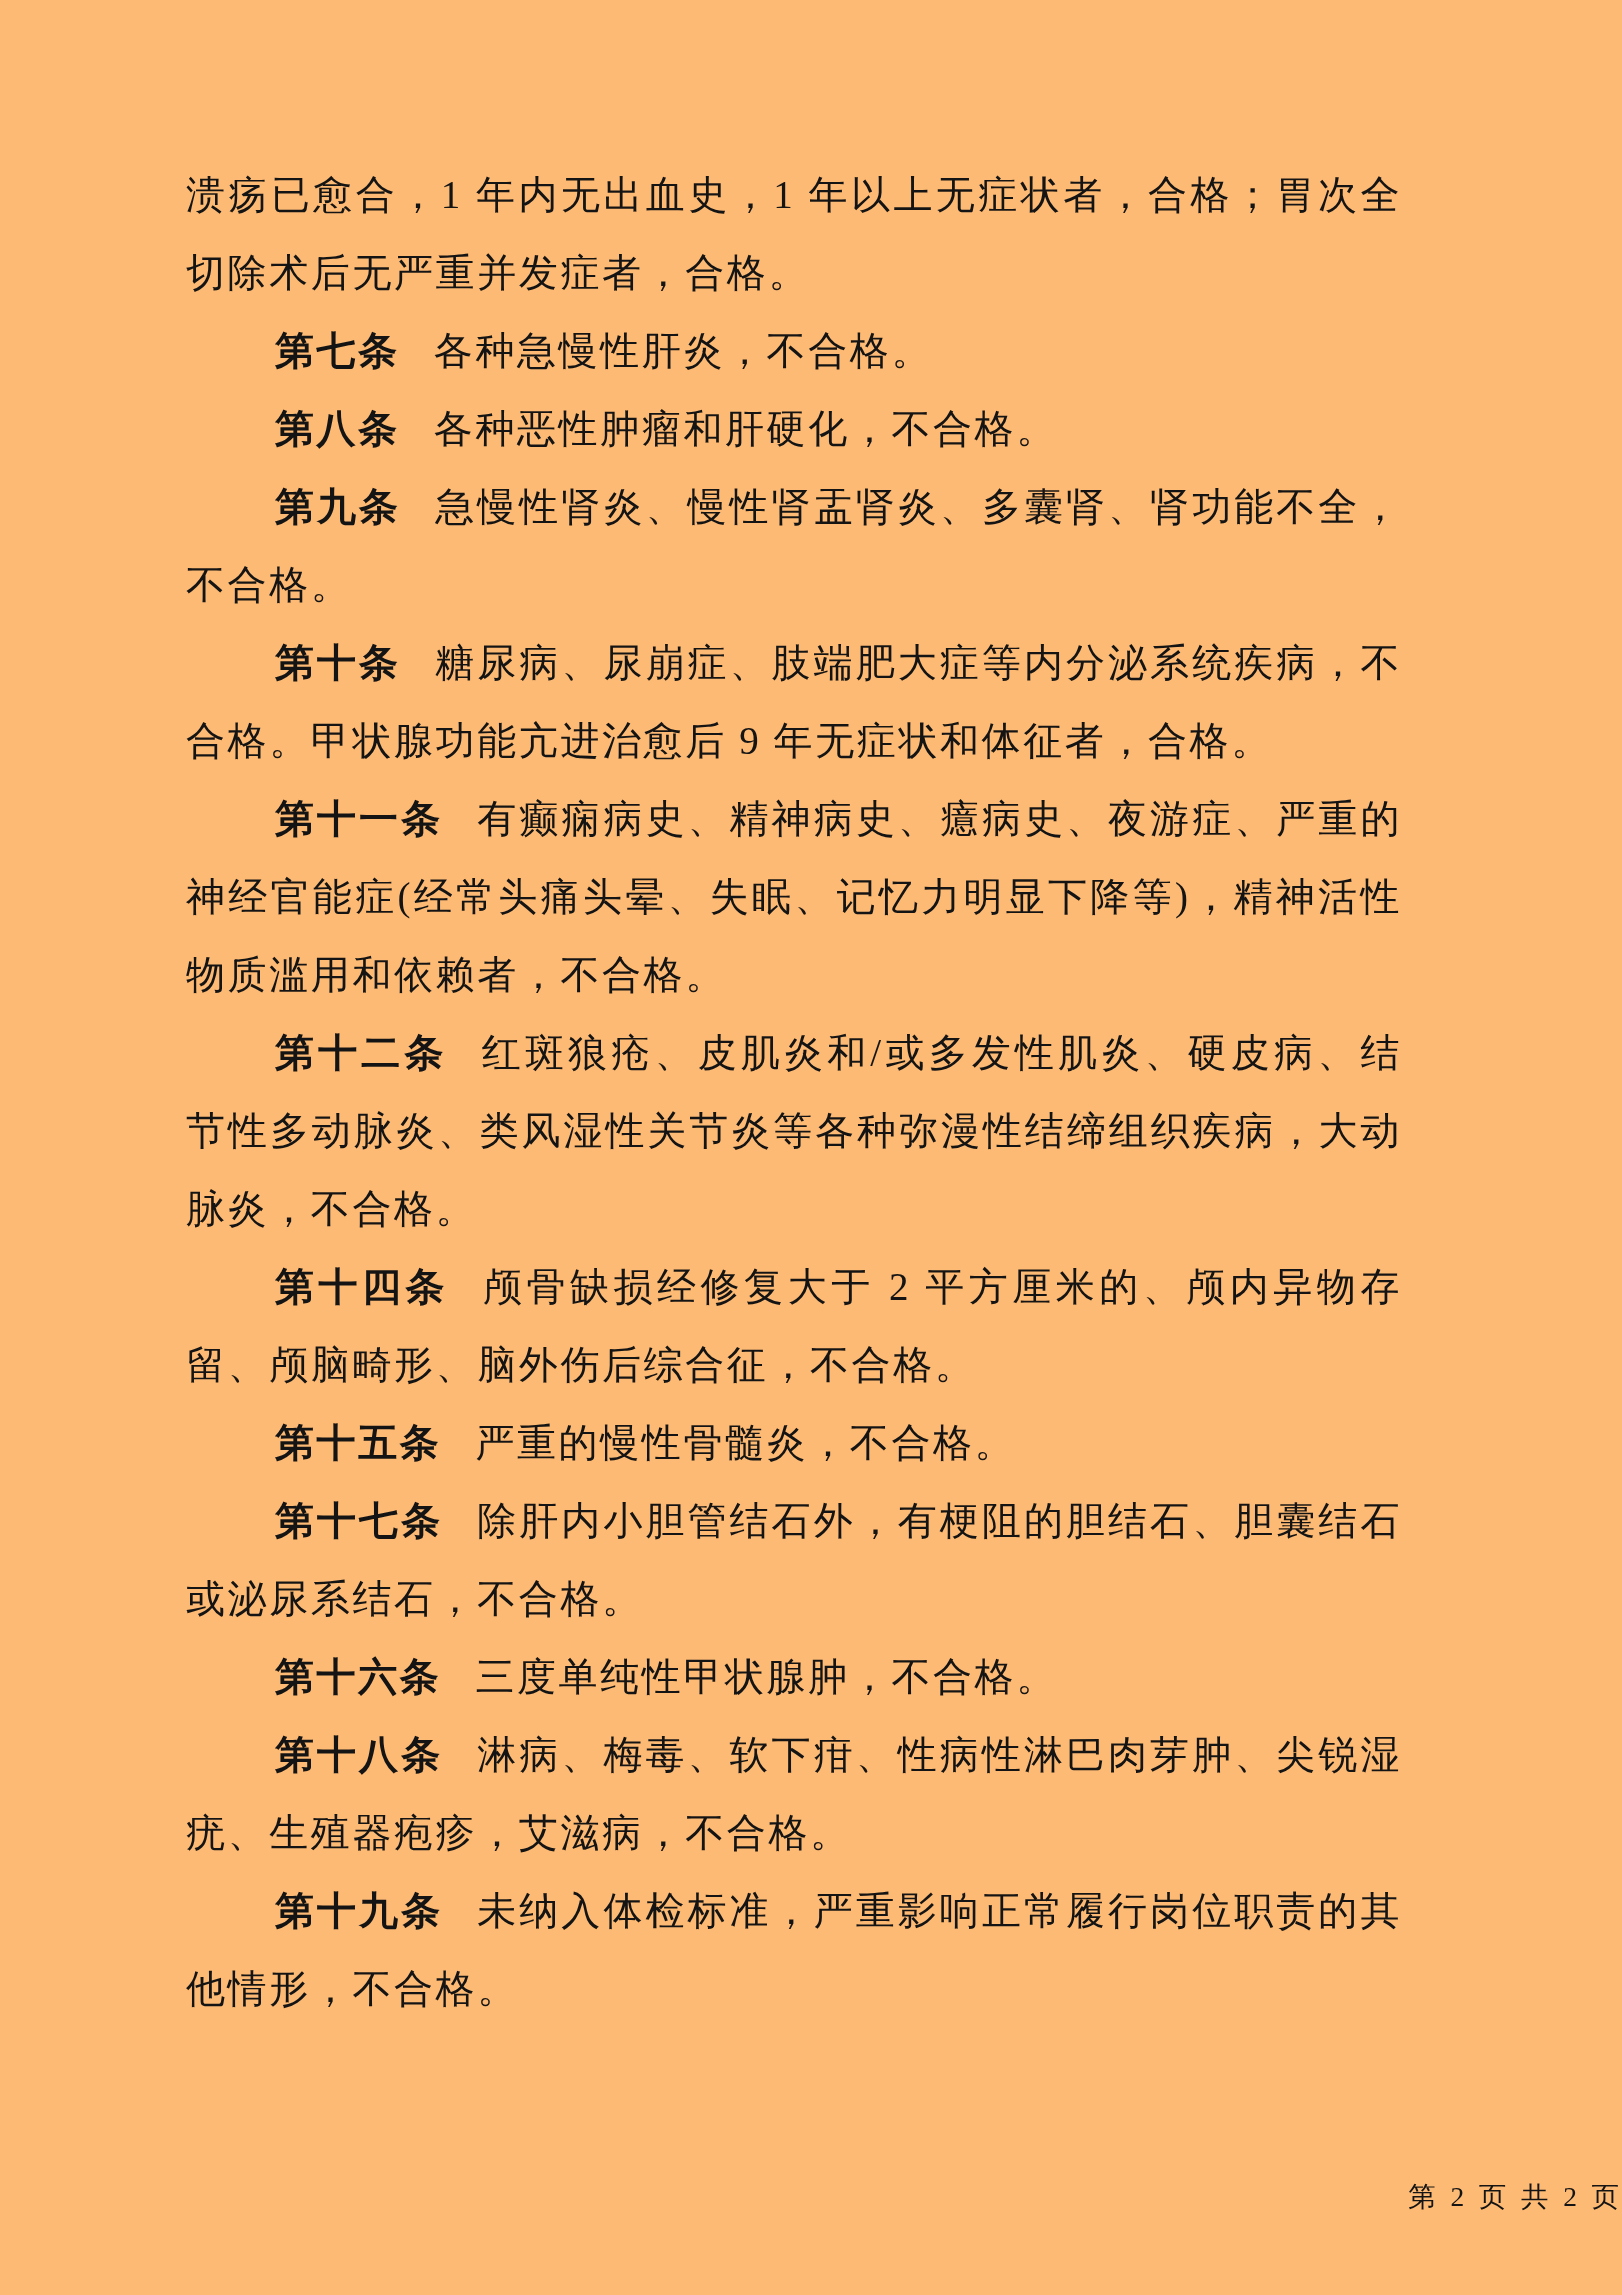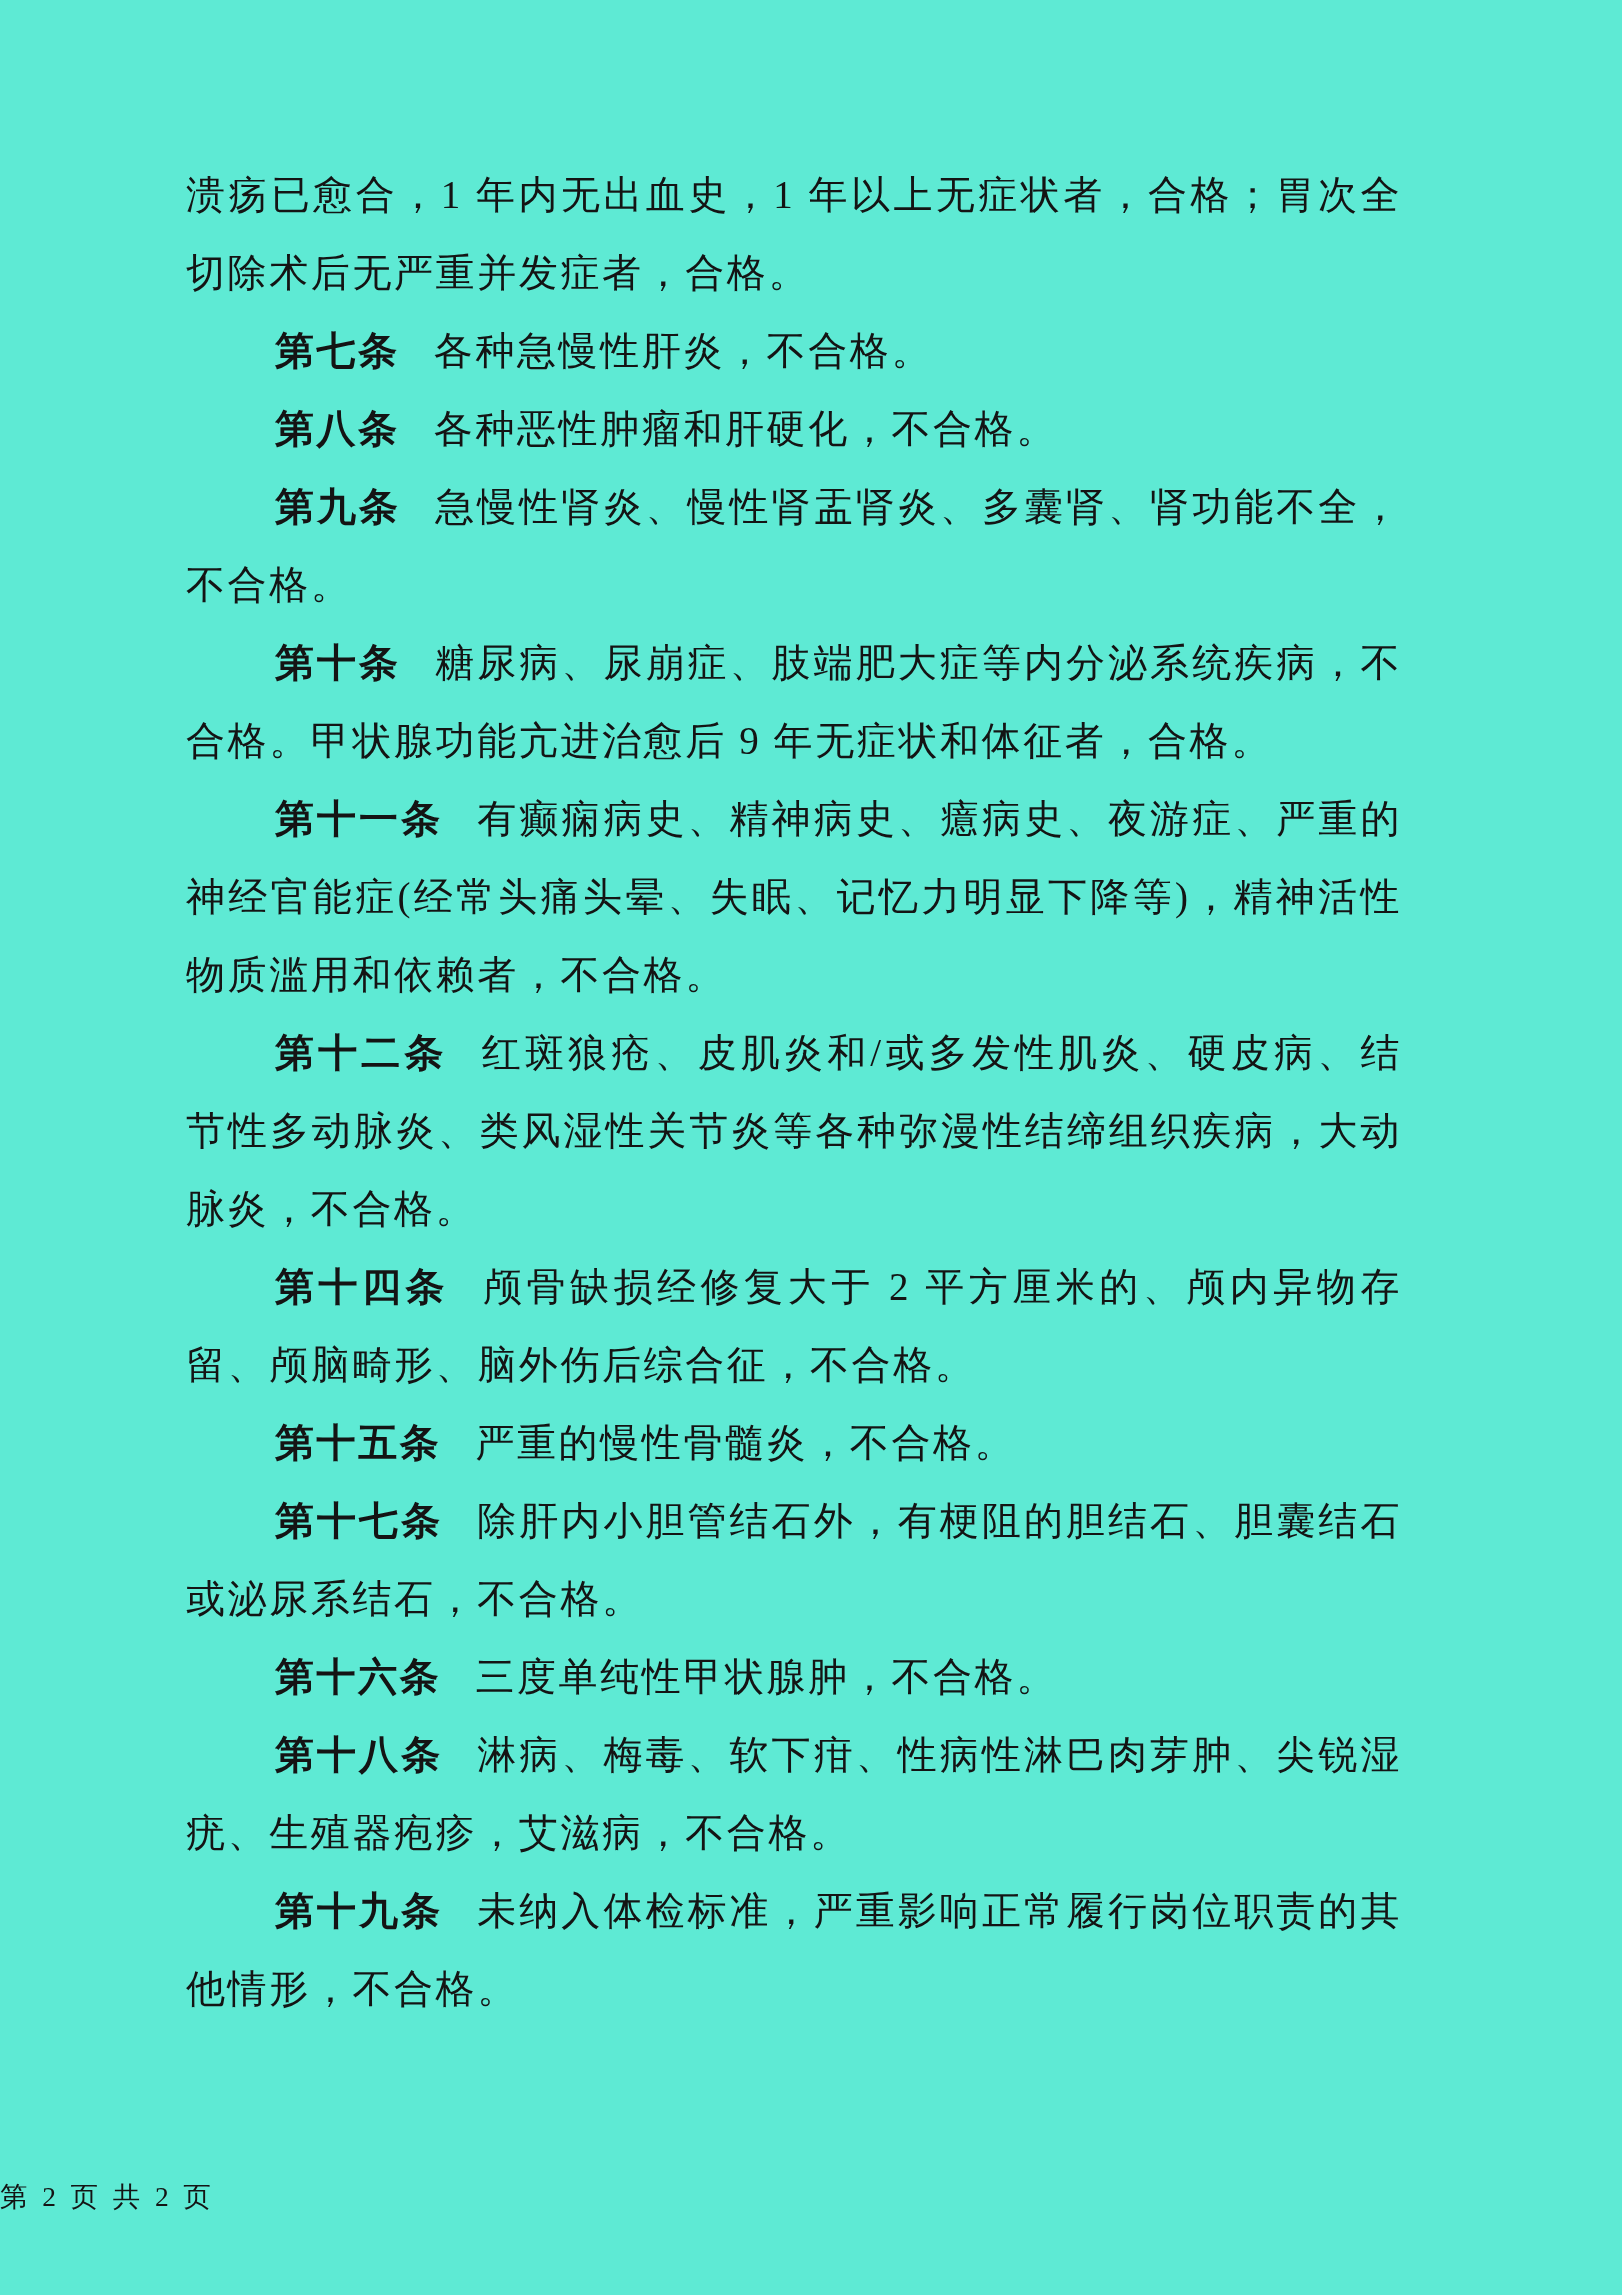--- a/index.html
+++ b/index.html
@@ -4,21 +4,21 @@
 <style>
   html, body {
     margin: 0;
     padding: 0;
     background: #888;
   }
   .sheet {
     position: relative;
     width: 1623px;
     height: 2295px;
-    background: #5eead4;
+    background: #fdba74;
     overflow: hidden;
     font-family: "Liberation Serif", "DejaVu Serif", serif;
     color: #141414;
   }
   .content {
     position: absolute;
     left: 186px;
     top: 156px;
     width: 1216px;
   }
@@ -40,21 +40,21 @@
   .art-num {
     font-family: "Liberation Sans", "DejaVu Sans", sans-serif;
     font-weight: 700;
     margin-right: 34px;
   }
   .page-footer {
     position: absolute;
     top: 2179px;
     left: 0;
     width: 100%;
-    text-align: left;
+    text-align: right;
     font-size: 27.5px;
     letter-spacing: 3.9px;
     color: #141414;
   }
 </style>
 </head>
 <body>
 
 <div class="sheet">
   <div class="content">

